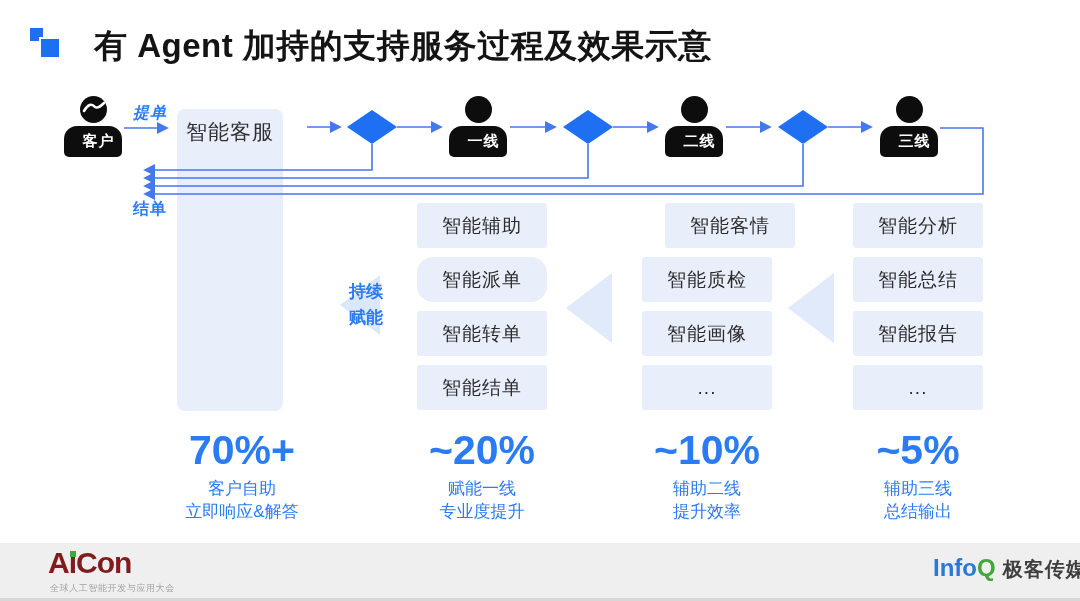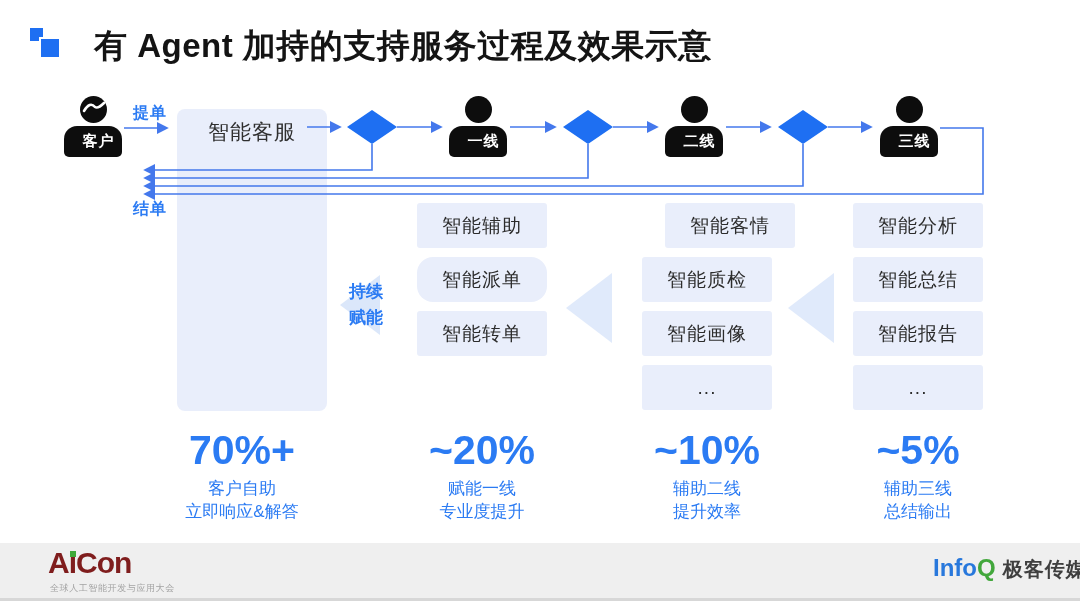--- a/index.html
+++ b/index.html
@@ -12,21 +12,21 @@
   .page-title{position:absolute;left:94px;top:24px;font-size:33px;font-weight:700;color:#141414;letter-spacing:0.5px;white-space:nowrap;}
 
   
   .person{position:absolute;width:60px;text-align:center;z-index:5;}
   .person .head{width:27px;height:27px;background:#0d0d0d;border-radius:50%;margin:0 auto;position:relative;}
   .person .head svg{position:absolute;left:0;top:0;}
   .person .pbody{width:58px;height:31px;background:#0d0d0d;border-radius:13px 13px 5px 5px;margin:3px auto 0;display:flex;align-items:center;justify-content:center;}
   .person .pbody span{color:#ffffff;font-size:15px;font-weight:600;letter-spacing:1px;margin-left:11px;}
 
   
-  .service-box{position:absolute;left:177px;top:109px;width:150px;height:302px;background:#e9eefb;border-radius:8px;z-index:1;}
+  .service-box{position:absolute;left:177px;top:109px;width:106px;height:302px;background:#e9eefb;border-radius:8px;z-index:1;}
   .service-box .sb-label{display:block;text-align:center;margin-top:9px;font-size:21px;color:#2f2f2f;letter-spacing:1px;}
 
   
   .blue-label{position:absolute;color:#2b7bf3;font-size:16px;font-weight:600;letter-spacing:1px;z-index:6;}
 
   
   .feat-box{position:absolute;width:130px;height:45px;background:#e9eefb;border-radius:3px;display:flex;align-items:center;justify-content:center;font-size:19px;color:#2c2c2c;letter-spacing:1px;z-index:4;}
 
   
   .tri-left{position:absolute;width:0;height:0;border-top:35px solid transparent;border-bottom:35px solid transparent;border-right:46px solid #e0eafb;z-index:2;}
@@ -90,21 +90,21 @@
     </div>
   </div>
 
   <div class="person" style="left:879px;top:96px;">
     <div class="head"></div>
     <div class="pbody">
       <span>三线</span>
     </div>
   </div>
 
-  <div class="blue-label" style="left:133px;top:103px;">提单</div>
+  <div class="blue-label" style="left:133px;top:103px;font-style:italic;">提单</div>
   <div class="blue-label" style="left:133px;top:199px;">结单</div>
 
   <svg id="connectors" width="1080" height="601">
     <defs>
       <marker id="arr" viewBox="0 0 10 10" refX="8.5" refY="5" markerWidth="7.5" markerHeight="7.5" orient="auto-start-reverse">
         <path d="M0,0 L10,5 L0,10 z" fill="#4478ec"></path>
       </marker>
     </defs>
 
     <path d="M124,128 L167,128" stroke="#4478ec" stroke-width="1.6" fill="none" marker-end="url(#arr)"></path>
@@ -132,20 +132,21 @@
     <div>持续</div>
     <div>赋能</div>
   </div>
 
   <div class="tri-left" style="left:566px;top:273px;"></div>
   <div class="tri-left" style="left:788px;top:273px;"></div>
 
   <div class="feat-box" style="left:417px;top:203px;">智能辅助</div>
   <div class="feat-box" style="left:417px;top:257px;border-radius:16px;">智能派单</div>
   <div class="feat-box" style="left:417px;top:311px;">智能转单</div>
+  <div class="feat-box" style="left:417px;top:365px;">智能结单</div>
 
   <div class="feat-box" style="left:665px;top:203px;">智能客情</div>
   <div class="feat-box" style="left:642px;top:257px;">智能质检</div>
   <div class="feat-box" style="left:642px;top:311px;">智能画像</div>
   <div class="feat-box" style="left:642px;top:365px;">...</div>
 
   <div class="feat-box" style="left:853px;top:203px;">智能分析</div>
   <div class="feat-box" style="left:853px;top:257px;">智能总结</div>
   <div class="feat-box" style="left:853px;top:311px;">智能报告</div>
   <div class="feat-box" style="left:853px;top:365px;">...</div>

